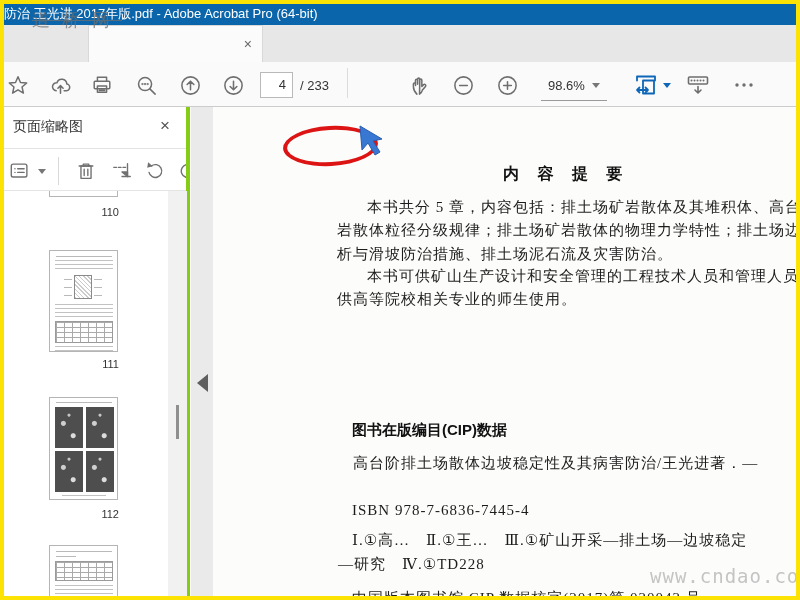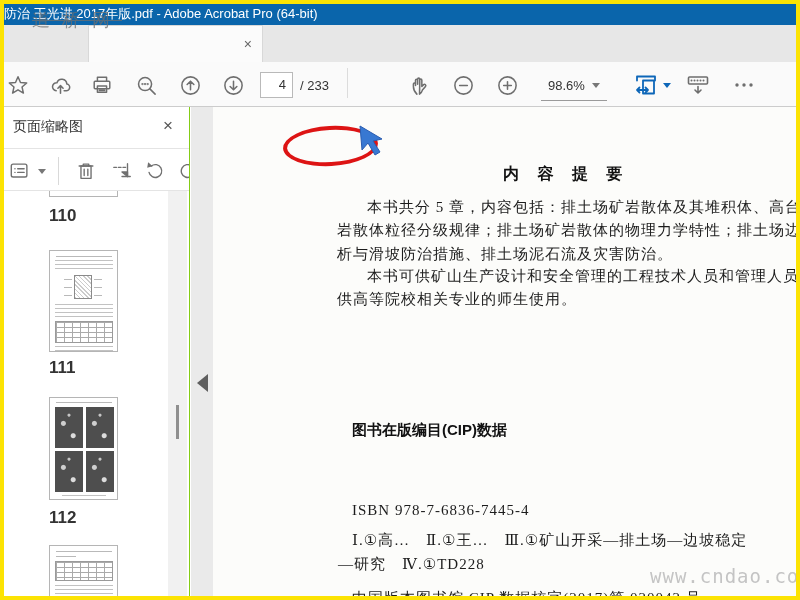--- a/index.html
+++ b/index.html
@@ -37,31 +37,31 @@
   .caret { width:0; height:0; border-left:4px solid transparent; border-right:4px solid transparent; border-top:5px solid #777; }
   .caret-abs { position:absolute; top:21px; }
   .zoom-underline { position:absolute; left:541px; top:38px; width:66px; height:1px; background:#9a9a9a; }
 
   
   .red-ellipse { position:absolute; left:283px; top:64px; width:95px; height:40px; border:4px solid #dd1414;
                  border-radius:50%; transform:rotate(-3deg); z-index:50; }
   .blue-cursor { position:absolute; left:354px; top:62px; z-index:51; }
 
   
-  .panel { position:absolute; left:0; top:107px; width:190px; height:493px; background:#fff; border-right:1px solid #84cc16; }
+  .panel { position:absolute; left:0; top:107px; width:190px; height:493px; background:#fff; border-right:4px solid #84cc16; }
   .panel-header { position:absolute; left:0; top:0; width:100%; height:41px; }
   .panel-title { position:absolute; left:13px; top:11px; font-size:14px; color:#333; }
   .panel-close { position:absolute; right:16px; top:9px; font-size:17px; color:#555; }
   .panel-tools { position:absolute; left:0; top:41px; width:100%; height:43px; border-top:1px solid #e4e4e4; border-bottom:1px solid #e4e4e4; overflow:hidden; }
   .ptool { position:absolute; top:10px; width:24px; height:24px; display:flex; align-items:center; justify-content:center; }
   .ptool svg { stroke:#707070; fill:none; stroke-width:1.5; stroke-linecap:round; stroke-linejoin:round; }
   .ptool-sep { position:absolute; left:58px; top:8px; width:1px; height:28px; background:#d9d9d9; }
 
   .thumbs { position:absolute; left:0; top:84px; width:190px; height:409px; overflow:hidden; }
-  .thumb-label { position:absolute; width:70px; text-align:left; font-size:17px; color:#333;font-weight:bold; }
+  .thumb-label { position:absolute; width:70px; text-align:right; font-size:11px; color:#333; }
   .thumb-page { position:absolute; left:49px; width:69px; background:#fff; border:1px solid #b5b5b5; overflow:hidden; }
   .tline { background:#b9b9b9; height:1px; position:absolute; }
   .tgrid { position:absolute; border:1px solid #9a9a9a;
            background-image:repeating-linear-gradient(to right,#aaa 0 1px,transparent 1px 8px),
                             repeating-linear-gradient(to bottom,#aaa 0 1px,transparent 1px 5px); }
   .ttext { position:absolute; background-image:repeating-linear-gradient(#c2c2c2 0 1px,transparent 1px 4px); }
   .photo { position:absolute; width:28px; height:41px; background:#4e4e4e;
            background-image:radial-gradient(circle at 30% 40%, #cfcfcf 0 2px, transparent 3px),
                             radial-gradient(circle at 65% 70%, #dcdcdc 0 2px, transparent 3px),
                             radial-gradient(circle at 50% 20%, #c6c6c6 0 1px, transparent 2px); }
@@ -300,20 +300,21 @@
 
     <div class="page">
       <div class="ptitle" style="left:290px;top:57px">内 容 提 要</div>
       <div class="pline" style="left:154px;top:91px">本书共分 5 章，内容包括：排土场矿岩散体及其堆积体、高台阶排土</div>
       <div class="pline" style="left:124px;top:114px">岩散体粒径分级规律；排土场矿岩散体的物理力学特性；排土场边坡稳定</div>
       <div class="pline" style="left:124px;top:138px">析与滑坡防治措施、排土场泥石流及灾害防治。</div>
       <div class="pline" style="left:154px;top:160px">本书可供矿山生产设计和安全管理的工程技术人员和管理人员参考，</div>
       <div class="pline" style="left:124px;top:183px">供高等院校相关专业的师生使用。</div>
 
       <div class="cip-head" style="left:139px;top:314px">图书在版编目(CIP)数据</div>
+      <div class="pline" style="left:140px;top:347px">高台阶排土场散体边坡稳定性及其病害防治/王光进著．—</div>
       <div class="pline" style="left:139px;top:395px">ISBN 978-7-6836-7445-4</div>
       <div class="pline" style="left:139px;top:424px">Ⅰ.①高…　Ⅱ.①王…　Ⅲ.①矿山开采—排土场—边坡稳定</div>
       <div class="pline" style="left:125px;top:448px">—研究　Ⅳ.①TD228</div>
       <div class="pline" style="left:139px;top:482px">中国版本图书馆 CIP 数据核字(2017)第 020042 号</div>
 
       <div class="wm-bottom">www.cndao.com</div>
     </div>
   </div>
 
   <div class="frame-border"></div>

